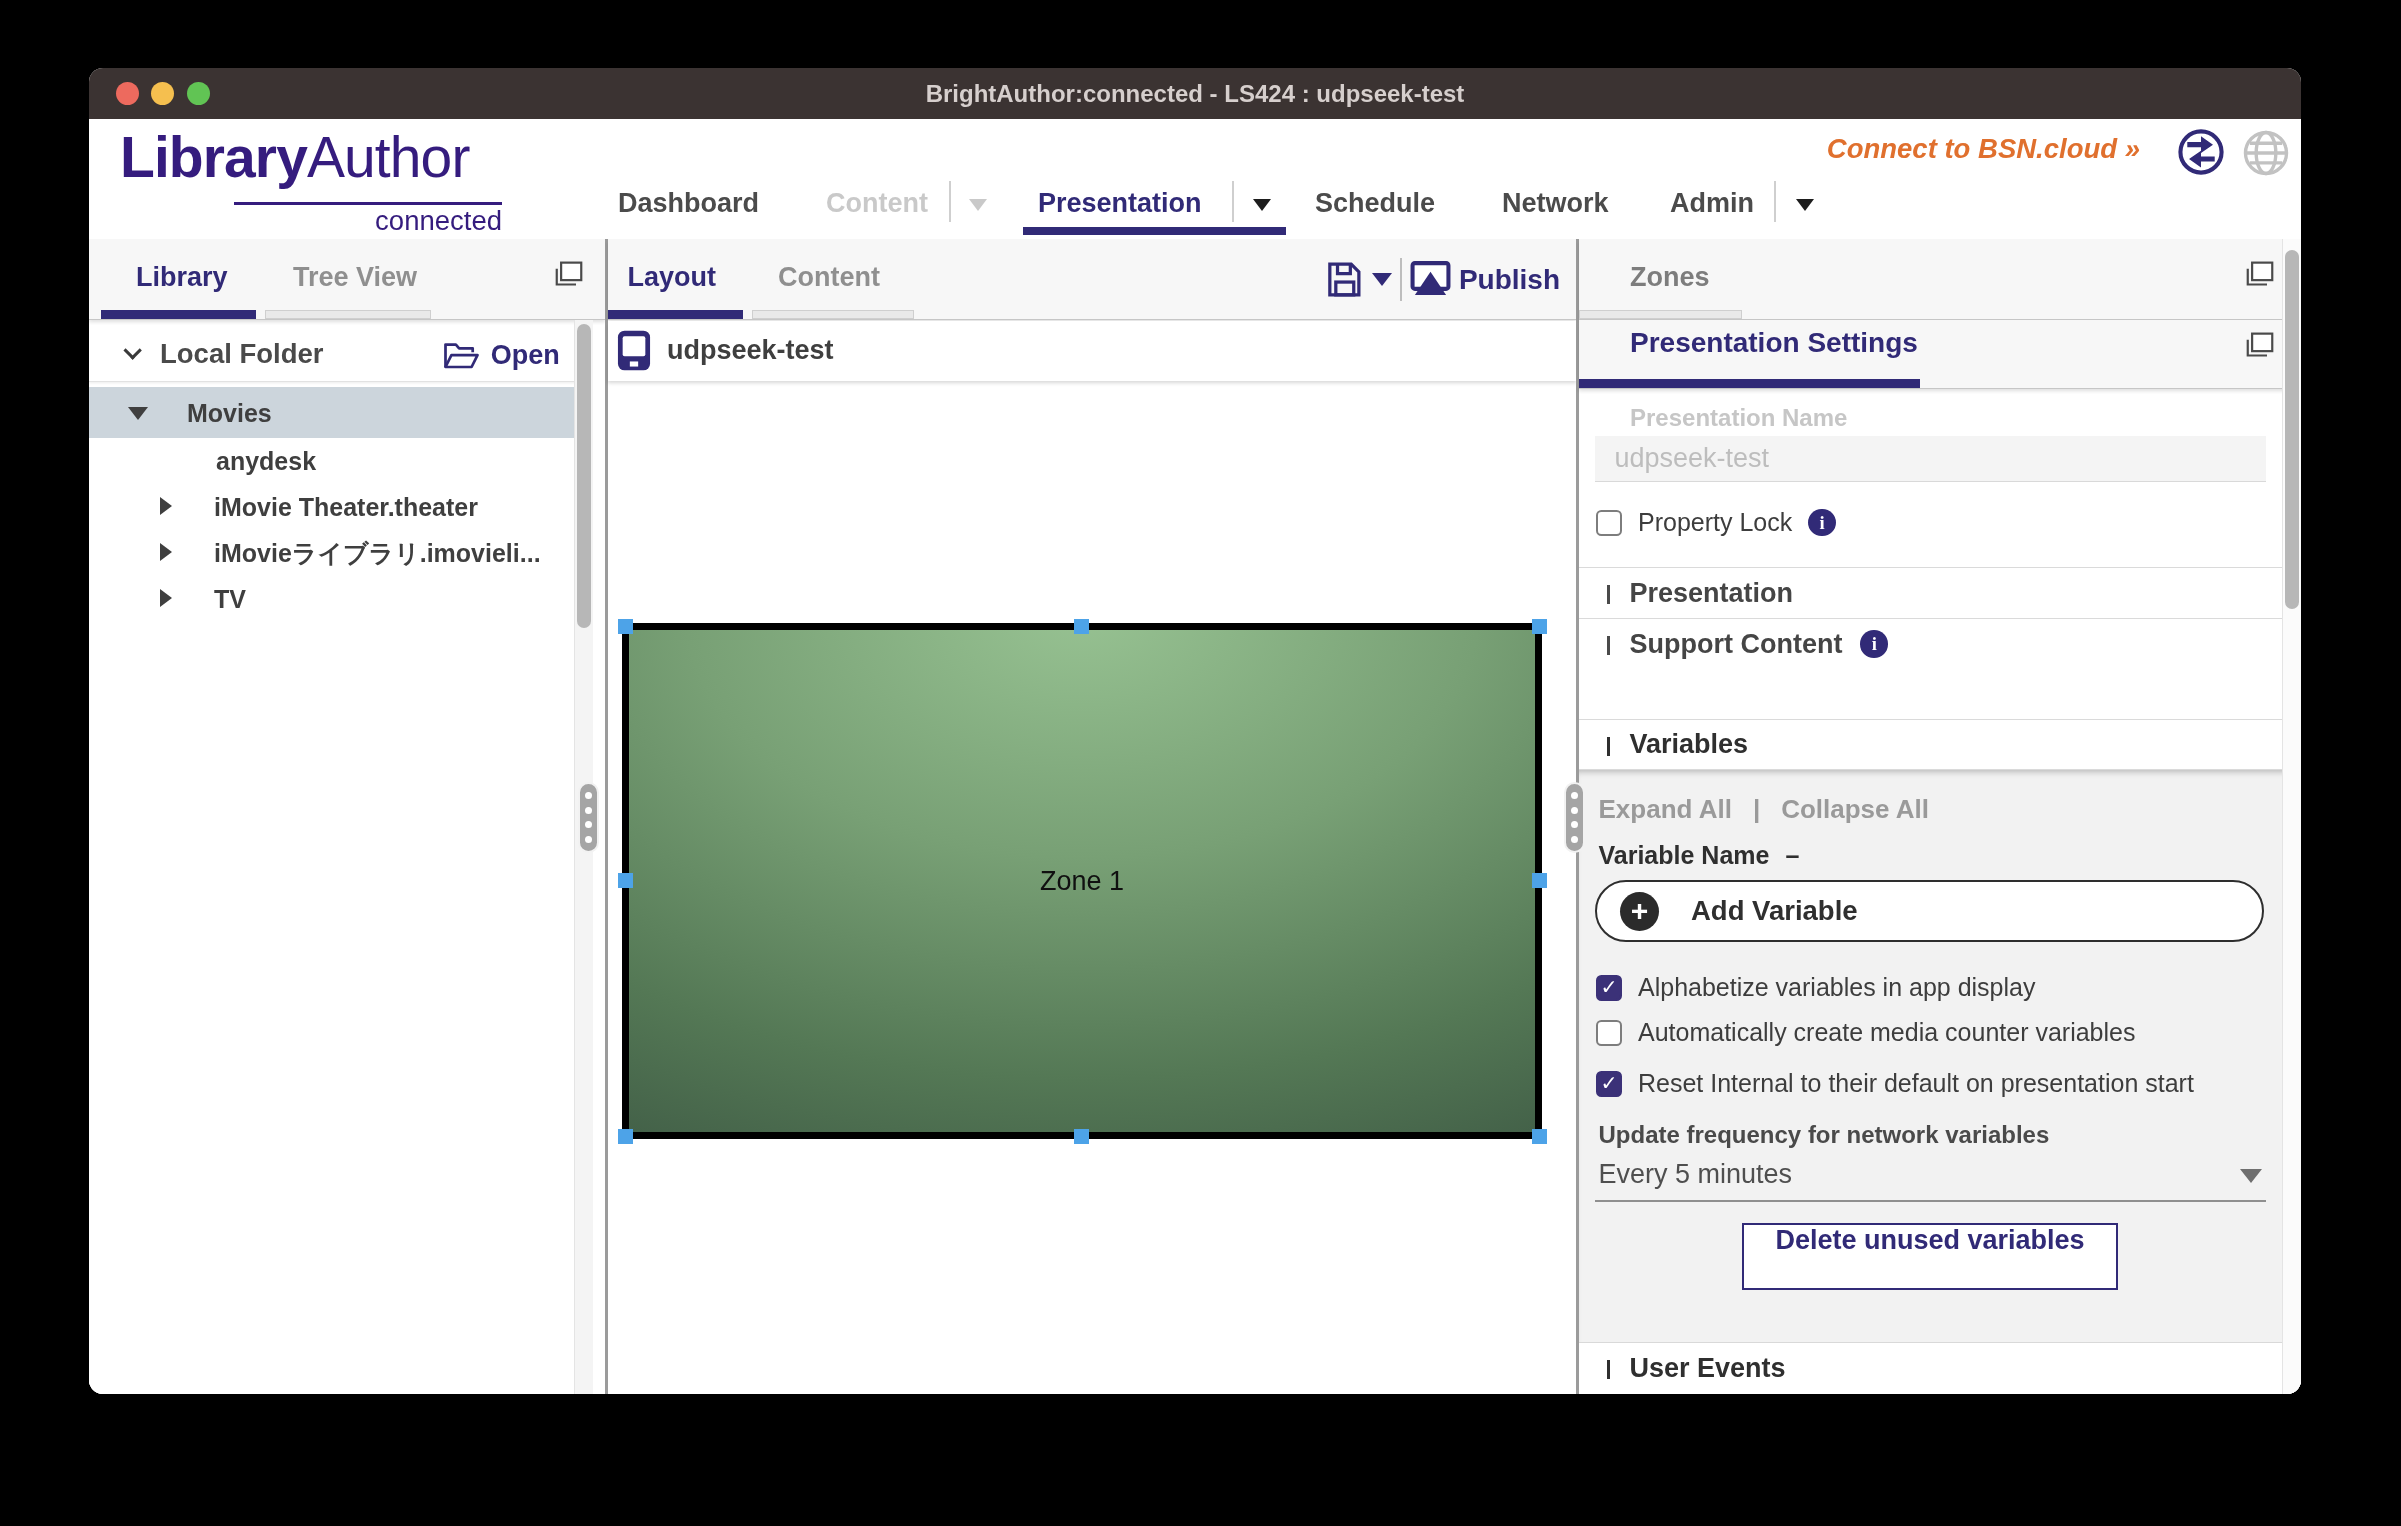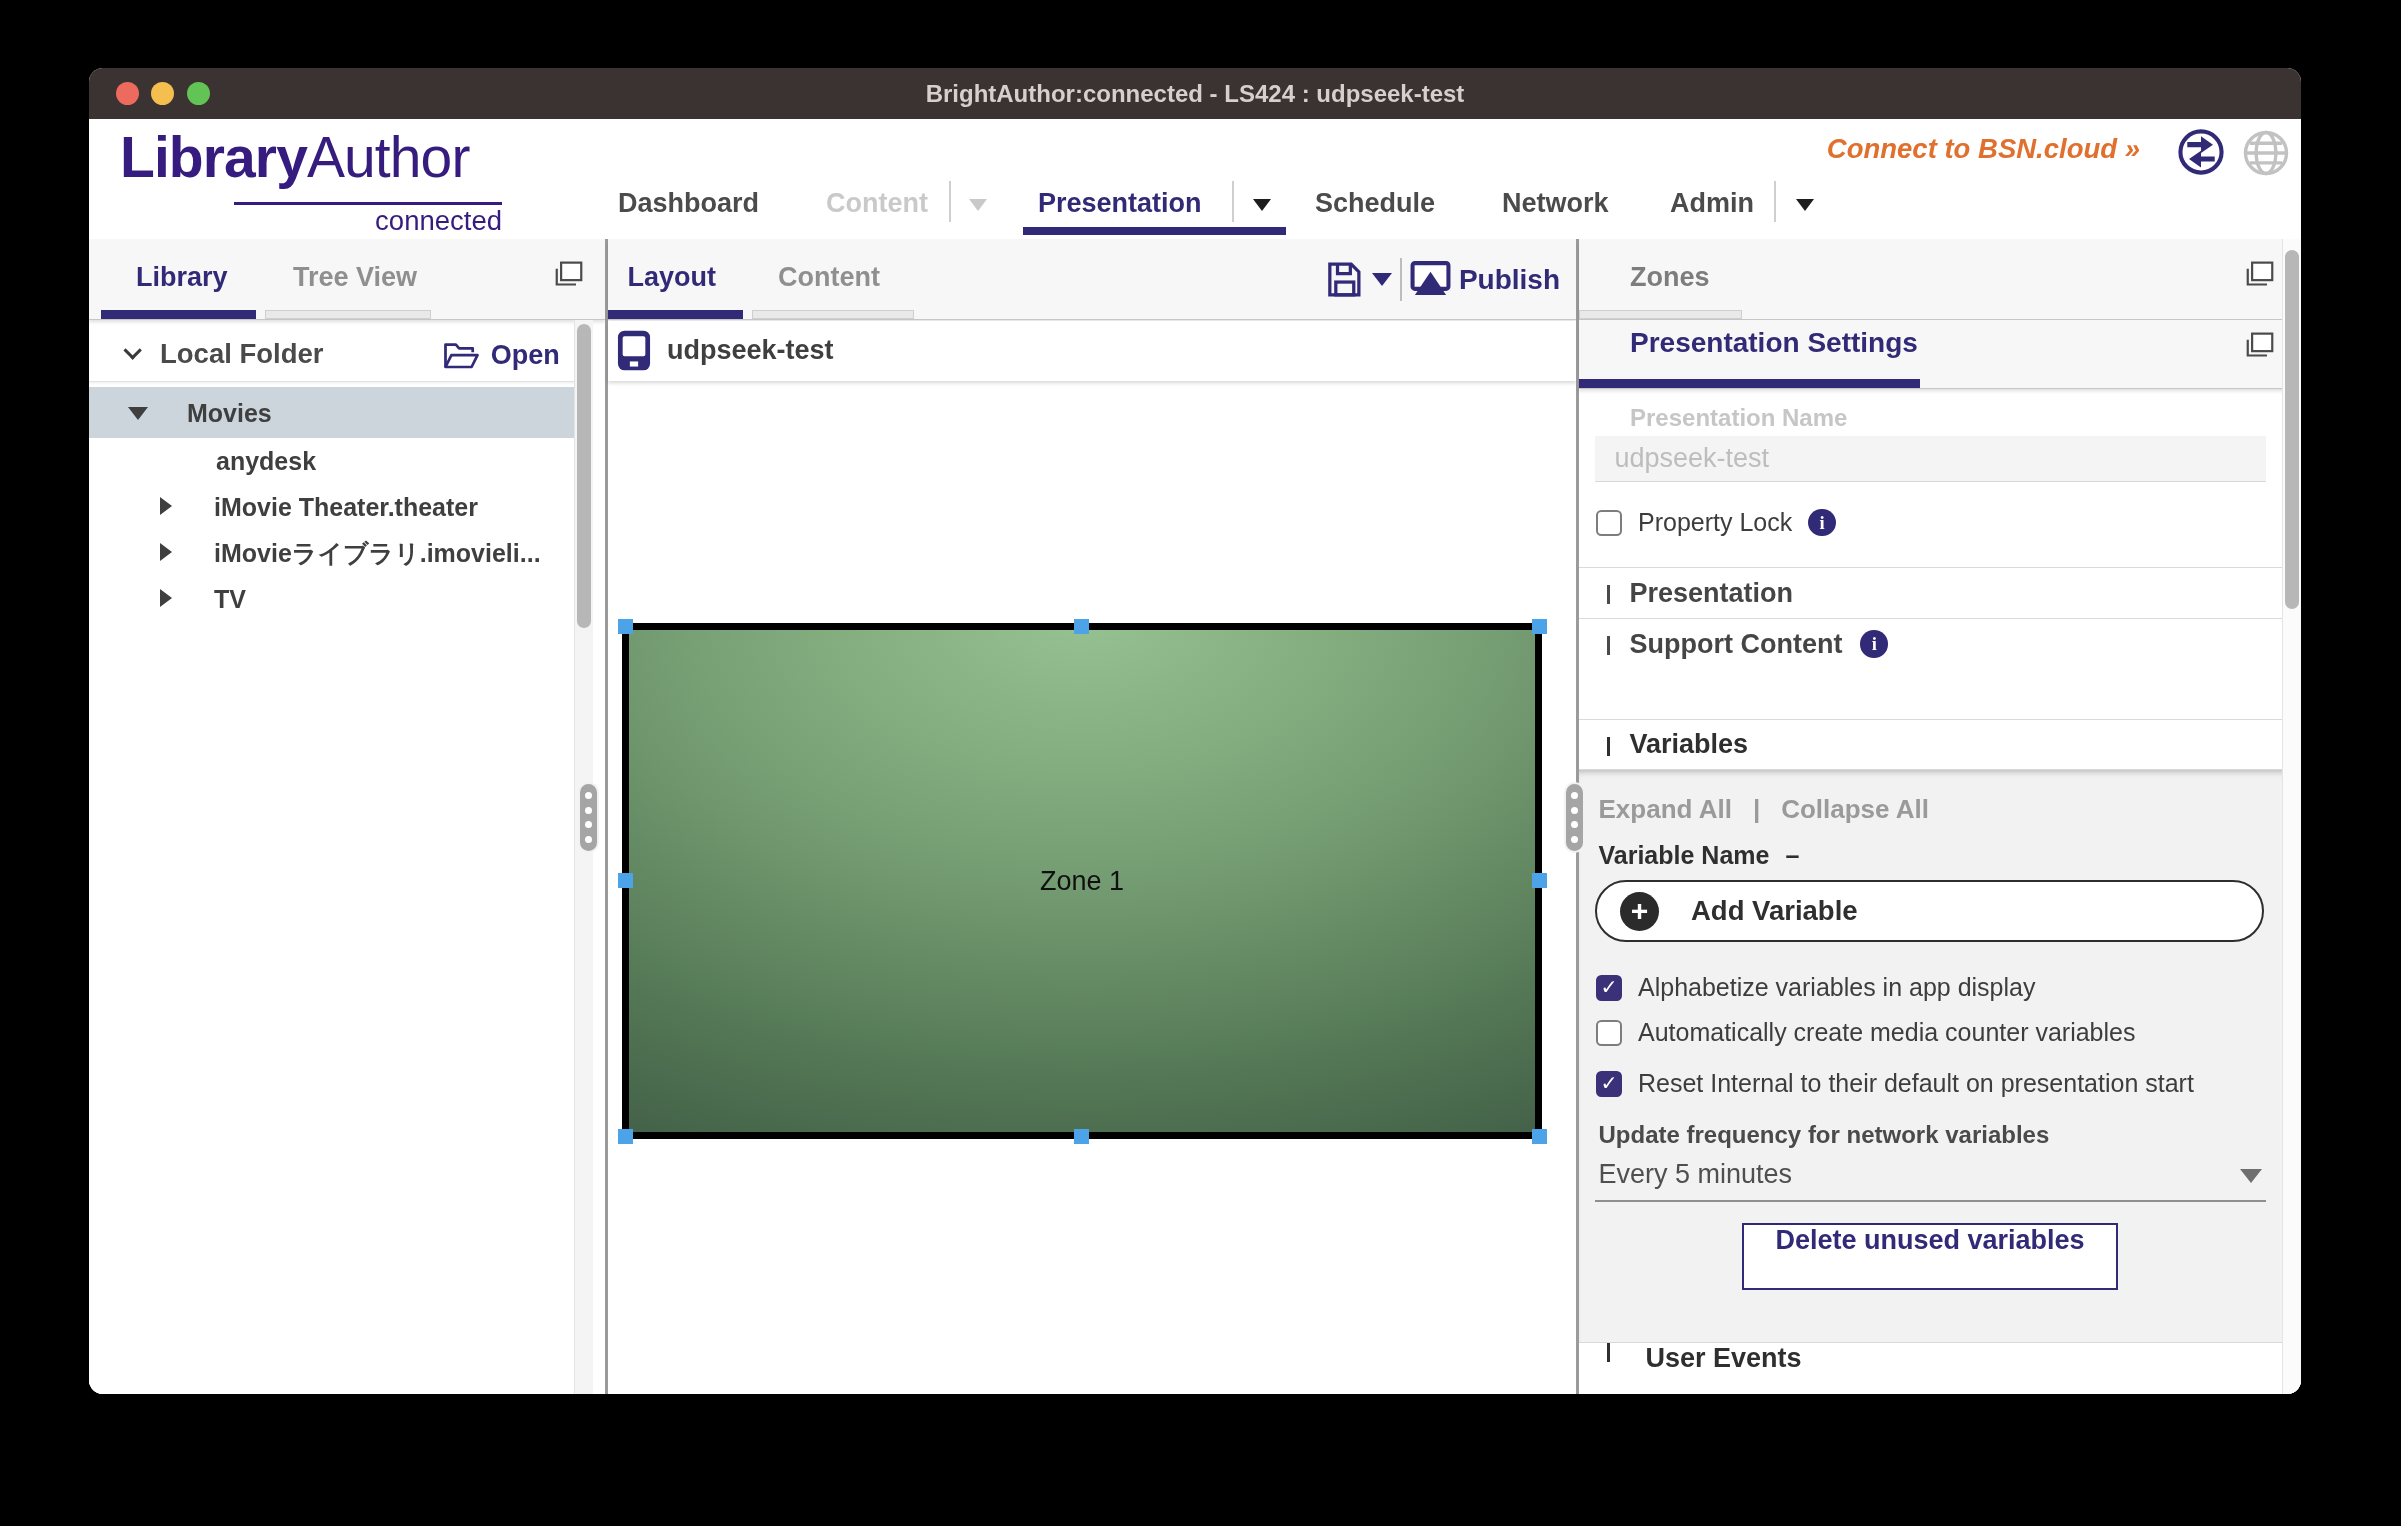--- a/index.html
+++ b/index.html
@@ -115,21 +115,21 @@
   #add-variable-label{margin-left:32px;font-size:27.5px;font-weight:600;color:#2f2f2f;}
   #update-label{position:absolute;left:19.5px;top:351px;font-size:24px;font-weight:600;color:#4a4a4a;}
   #freq-value{position:absolute;left:19.5px;top:389px;font-size:27px;color:#4f4f4f;}
   #freq-caret{position:absolute;left:661px;top:399px;width:0;height:0;border-left:11.5px solid transparent;
     border-right:11.5px solid transparent;border-top:14px solid #6f6f6f;}
   #freq-line{position:absolute;left:16px;top:430px;width:671px;height:1.8px;background:#8f8f8f;}
   #delete-btn{position:absolute;left:163px;top:453px;width:376px;height:67px;background:#fff;
     border:2.7px solid #312a77;display:flex;justify-content:center;cursor:pointer;}
   #delete-btn span{font-size:27px;font-weight:700;color:#312a77;}
   #user-events-row{position:absolute;left:0;top:1103px;width:100%;height:51px;background:#fff;
-    border-top:0.9px solid #d9d9d9;display:flex;align-items:flex-start;cursor:pointer;gap:16px;}
+    border-top:0.9px solid #d9d9d9;display:flex;align-items:center;cursor:pointer;}
   
   .grip{position:absolute;width:21px;height:71px;background:#a5a5a5;border:2.7px solid #f2f2f2;border-radius:11.5px;
     display:flex;flex-direction:column;align-items:center;justify-content:space-evenly;cursor:col-resize;}
   .grip i{width:7px;height:7px;border-radius:50%;background:#fff;}
 </style>
 </head>
 <body>
 
 <div id="window">
 

